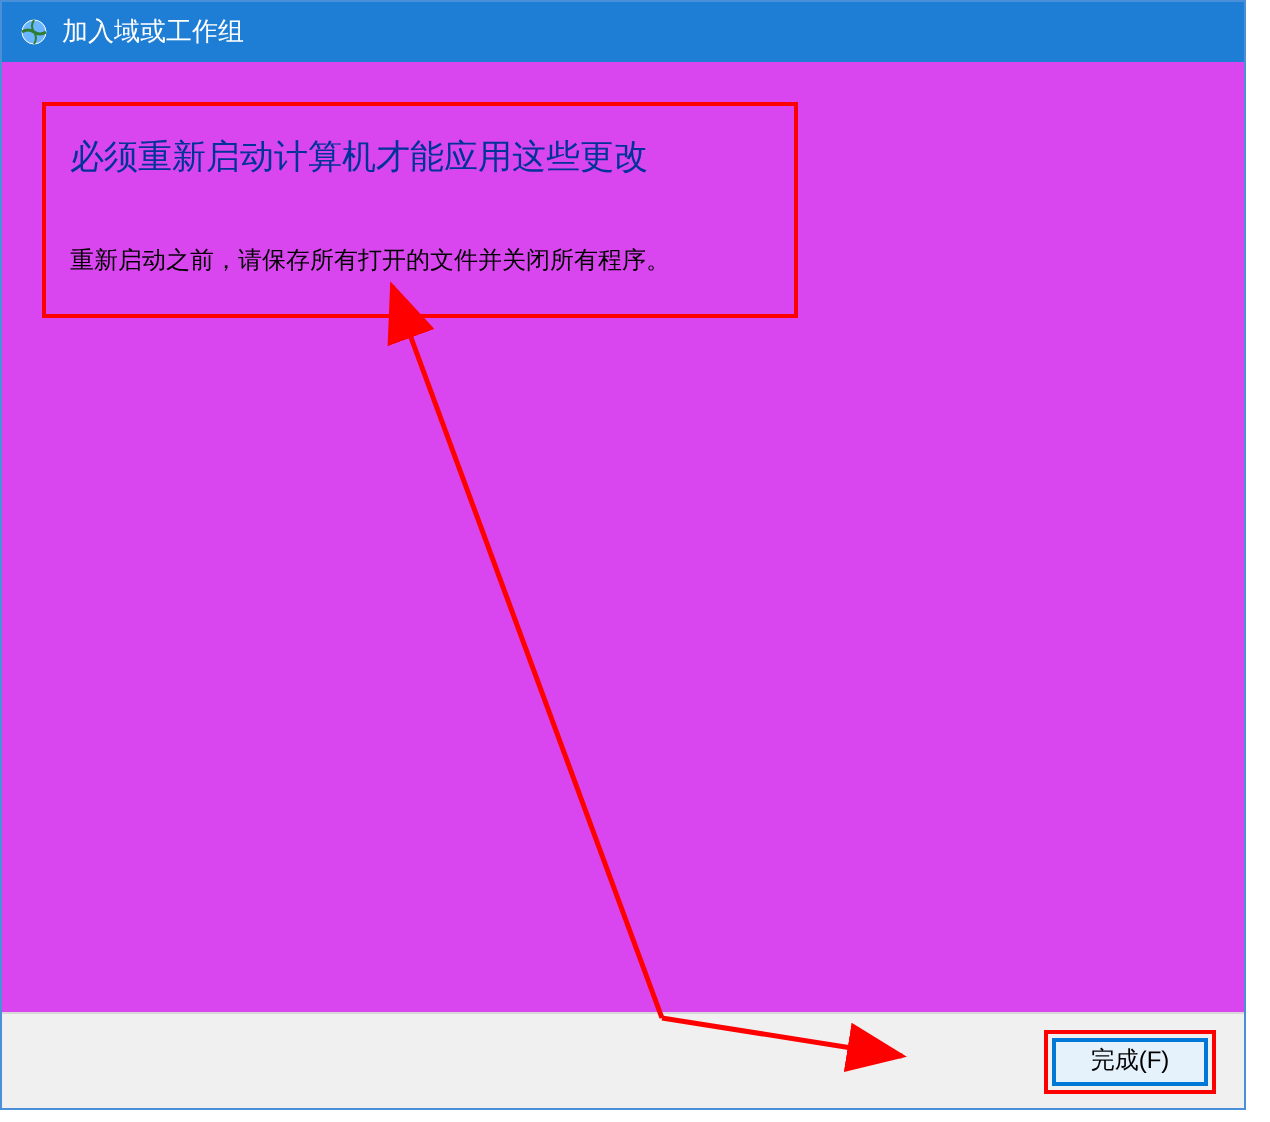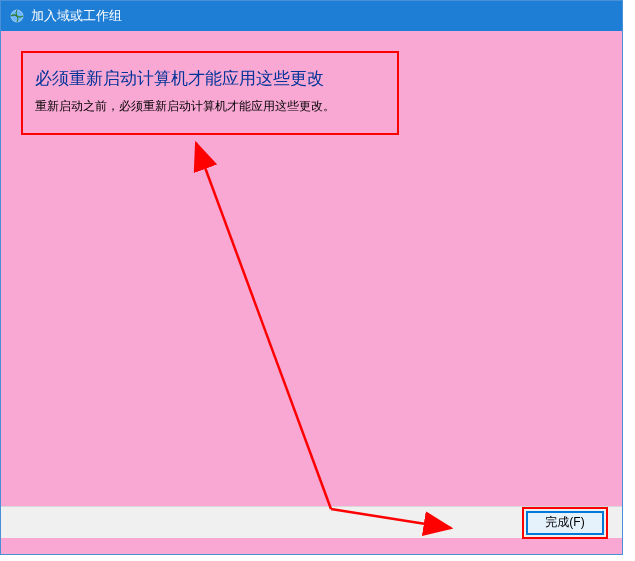--- a/index.html
+++ b/index.html
@@ -13,21 +13,21 @@
       font-family: "Microsoft YaHei", "Segoe UI", sans-serif;
       background: #ffffff;
       position: relative;
       overflow: hidden;
     }
     .window {
       width: 623px;
       height: 555px;
       border: 1px solid #4a90d9;
       position: relative;
-      background: #f9a8d4;
+      background: #d946ef;
     }
     .titlebar {
       height: 30px;
       background: #1e7dd4;
       display: flex;
       align-items: center;
       padding: 0 8px;
       color: #ffffff;
       font-size: 13px;
     }
@@ -48,32 +48,32 @@
       height: 476px;
     }
     .message-box {
       border: 2px solid #ff0000;
       padding: 14px 12px 18px 12px;
       width: 378px;
     }
     .heading {
       color: #003399;
       font-size: 17px;
-      margin-bottom: 8px;
+      margin-bottom: 32px;
     }
     .subtext {
       color: #000000;
       font-size: 12px;
     }
     .footer {
       position: absolute;
-      bottom: 16px;
+      bottom: 0;
       left: 0;
       right: 0;
-      height: 32px;
+      height: 48px;
       background: #f0f0f0;
       border-top: 1px solid #d8d8d8;
       display: flex;
       align-items: center;
       justify-content: flex-end;
       padding-right: 14px;
       gap: 8px;
     }
     .btn {
       min-width: 78px;
@@ -114,21 +114,21 @@
         <path d="M2 8 Q5 6 8 8 Q11 10 14 8" stroke="#2e7d32" stroke-width="1.5" fill="none"></path>
         <path d="M8 2 Q6 5 8 8 Q10 11 8 14" stroke="#2e7d32" stroke-width="1" fill="none"></path>
       </svg>
     </span>
     <span class="titlebar-text">加入域或工作组</span>
   </div>
 
   <div class="content-area">
     <div class="message-box">
       <div class="heading">必须重新启动计算机才能应用这些更改</div>
-      <div class="subtext">重新启动之前，必须重新启动计算机才能应用这些更改。</div>
+      <div class="subtext">重新启动之前，请保存所有打开的文件并关闭所有程序。</div>
     </div>
   </div>
 
   <div class="footer">
     <span class="btn-primary-wrap">
       <button class="btn btn-primary">完成(F)</button>
     </span>
   </div>
 
   <svg class="arrow-svg">

